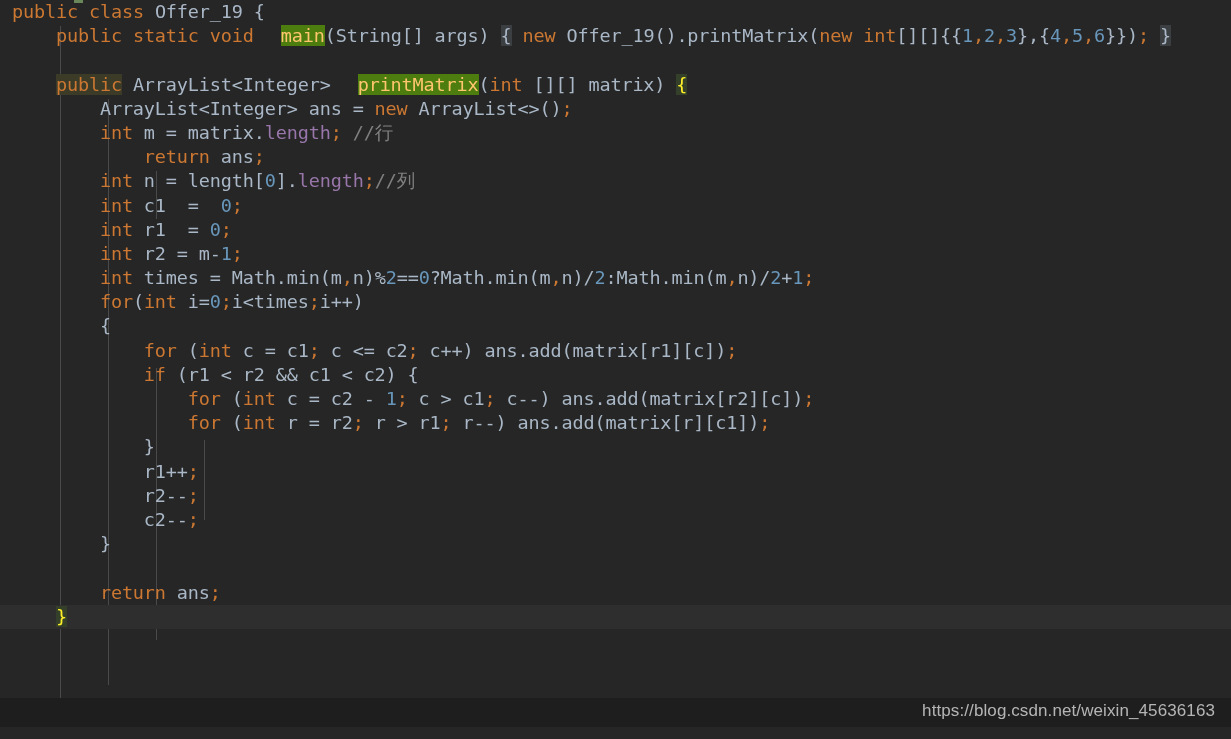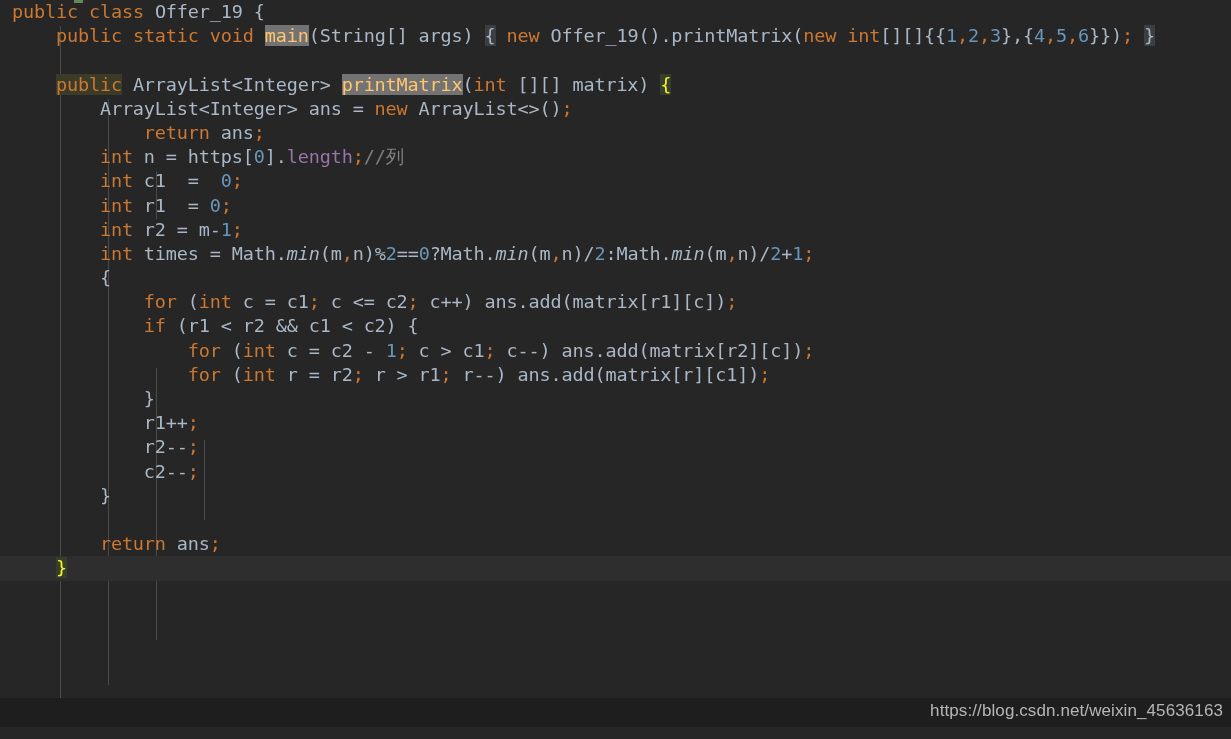--- a/index.html
+++ b/index.html
@@ -45,22 +45,22 @@
     background: #4a4a4a;
   }
 
   
   .kw      { color: #cc7832; }           
   .num     { color: #6897bb; }           
   .punc    { color: #cc7832; }           
   .field   { color: #9876aa; }           
   .cmt     { color: #808080; }           
   .plain   { color: #a9b7c6; }           
-  .method-it { color: #a9b7c6; font-style: italic; }  
-  .mdecl   { color: #ffc66d; background: #737373; }   
+  .method-it { color: #a9b7c6; }  
+  .mdecl   { color: #ffc66d; background: #4d7c0f; margin-left: 16px; }   
   .ident-hl{ color: #cc7832; background: #3b3b28; }   
   .brace-match {
     color: #ffef28;
     background: #34402a;
   }
   .brace-dim { color: #a9b7c6; background: #3c3f41; }
 
   
   #text-cursor {
     position: absolute;
@@ -83,21 +83,21 @@
   #status-strip {
     position: absolute;
     left: 0;
     bottom: 0;
     width: 1231px;
     height: 29px;
     background: #1e1e1e;
   }
   #watermark {
     position: absolute;
-    right: 8px;
+    right: 16px;
     top: 3px;
     font-family: "Liberation Sans", sans-serif;
     font-size: 17px;
     color: #b5b5b5;
     letter-spacing: 0.1px;
     white-space: nowrap;
     margin-left: 8px;
   }
   #top-marker {
     position: absolute;
@@ -122,26 +122,28 @@
       <div class="indent-guide" style="left: 156px; top: 368px; height: 272px;"></div>
       <div class="indent-guide" style="left: 204px; top: 440px; height: 80px;"></div>
     </div>
 
   <div id="code-surface">
       <div class="code-line"><span class="kw">public</span><span class="plain"> </span><span class="kw">class</span><span class="plain"> Offer_19 {</span></div>
       <div class="code-line"><span class="plain">    </span><span class="kw">public</span><span class="plain"> </span><span class="kw">static</span><span class="plain"> </span><span class="kw">void</span><span class="plain"> </span><span class="mdecl">main</span><span class="plain">(String[] args) </span><span class="brace-dim">{</span><span class="plain"> </span><span class="kw">new</span><span class="plain"> Offer_19().printMatrix(</span><span class="kw">new</span><span class="plain"> </span><span class="kw">int</span><span class="plain">[][]{{</span><span class="num">1</span><span class="punc">,</span><span class="num">2</span><span class="punc">,</span><span class="num">3</span><span class="plain">},{</span><span class="num">4</span><span class="punc">,</span><span class="num">5</span><span class="punc">,</span><span class="num">6</span><span class="plain">}})</span><span class="punc">;</span><span class="plain"> </span><span class="brace-dim">}</span></div>
       <div class="code-line">&nbsp;</div>
       <div class="code-line"><span class="plain">    </span><span class="ident-hl">public</span><span class="plain"> ArrayList&lt;Integer&gt; </span><span class="mdecl">printMatrix</span><span class="plain">(</span><span class="kw">int</span><span class="plain"> [][] matrix) </span><span class="brace-match">{</span></div>
       <div class="code-line"><span class="plain">        ArrayList&lt;Integer&gt; ans = </span><span class="kw">new</span><span class="plain"> ArrayList&lt;&gt;()</span><span class="punc">;</span></div>
+      <div class="code-line"><span class="plain">        </span><span class="kw">int</span><span class="plain"> m = matrix.</span><span class="field">length</span><span class="punc">;</span><span class="plain"> </span><span class="cmt">//行</span></div>
       <div class="code-line"><span class="plain">            </span><span class="kw">return</span><span class="plain"> ans</span><span class="punc">;</span></div>
-      <div class="code-line"><span class="plain">        </span><span class="kw">int</span><span class="plain"> n = https[</span><span class="num">0</span><span class="plain">].</span><span class="field">length</span><span class="punc">;</span><span class="cmt">//列</span></div>
+      <div class="code-line"><span class="plain">        </span><span class="kw">int</span><span class="plain"> n = length[</span><span class="num">0</span><span class="plain">].</span><span class="field">length</span><span class="punc">;</span><span class="cmt">//列</span></div>
       <div class="code-line"><span class="plain">        </span><span class="kw">int</span><span class="plain"> c1  =  </span><span class="num">0</span><span class="punc">;</span></div>
       <div class="code-line"><span class="plain">        </span><span class="kw">int</span><span class="plain"> r1  = </span><span class="num">0</span><span class="punc">;</span></div>
       <div class="code-line"><span class="plain">        </span><span class="kw">int</span><span class="plain"> r2 = m-</span><span class="num">1</span><span class="punc">;</span></div>
       <div class="code-line"><span class="plain">        </span><span class="kw">int</span><span class="plain"> times = Math.</span><span class="method-it">min</span><span class="plain">(m</span><span class="punc">,</span><span class="plain">n)%</span><span class="num">2</span><span class="plain">==</span><span class="num">0</span><span class="plain">?Math.</span><span class="method-it">min</span><span class="plain">(m</span><span class="punc">,</span><span class="plain">n)/</span><span class="num">2</span><span class="plain">:Math.</span><span class="method-it">min</span><span class="plain">(m</span><span class="punc">,</span><span class="plain">n)/</span><span class="num">2</span><span class="plain">+</span><span class="num">1</span><span class="punc">;</span></div>
+      <div class="code-line"><span class="plain">        </span><span class="kw">for</span><span class="plain">(</span><span class="kw">int</span><span class="plain"> i=</span><span class="num">0</span><span class="punc">;</span><span class="plain">i&lt;times</span><span class="punc">;</span><span class="plain">i++)</span></div>
       <div class="code-line"><span class="plain">        {</span></div>
       <div class="code-line"><span class="plain">            </span><span class="kw">for</span><span class="plain"> (</span><span class="kw">int</span><span class="plain"> c = c1</span><span class="punc">;</span><span class="plain"> c &lt;= c2</span><span class="punc">;</span><span class="plain"> c++) ans.add(matrix[r1][c])</span><span class="punc">;</span></div>
       <div class="code-line"><span class="plain">            </span><span class="kw">if</span><span class="plain"> (r1 &lt; r2 &amp;&amp; c1 &lt; c2) {</span></div>
       <div class="code-line"><span class="plain">                </span><span class="kw">for</span><span class="plain"> (</span><span class="kw">int</span><span class="plain"> c = c2 - </span><span class="num">1</span><span class="punc">;</span><span class="plain"> c &gt; c1</span><span class="punc">;</span><span class="plain"> c--) ans.add(matrix[r2][c])</span><span class="punc">;</span></div>
       <div class="code-line"><span class="plain">                </span><span class="kw">for</span><span class="plain"> (</span><span class="kw">int</span><span class="plain"> r = r2</span><span class="punc">;</span><span class="plain"> r &gt; r1</span><span class="punc">;</span><span class="plain"> r--) ans.add(matrix[r][c1])</span><span class="punc">;</span></div>
       <div class="code-line"><span class="plain">            }</span></div>
       <div class="code-line"><span class="plain">            r1++</span><span class="punc">;</span></div>
       <div class="code-line"><span class="plain">            r2--</span><span class="punc">;</span></div>
       <div class="code-line"><span class="plain">            c2--</span><span class="punc">;</span></div>
       <div class="code-line"><span class="plain">        }</span></div>

